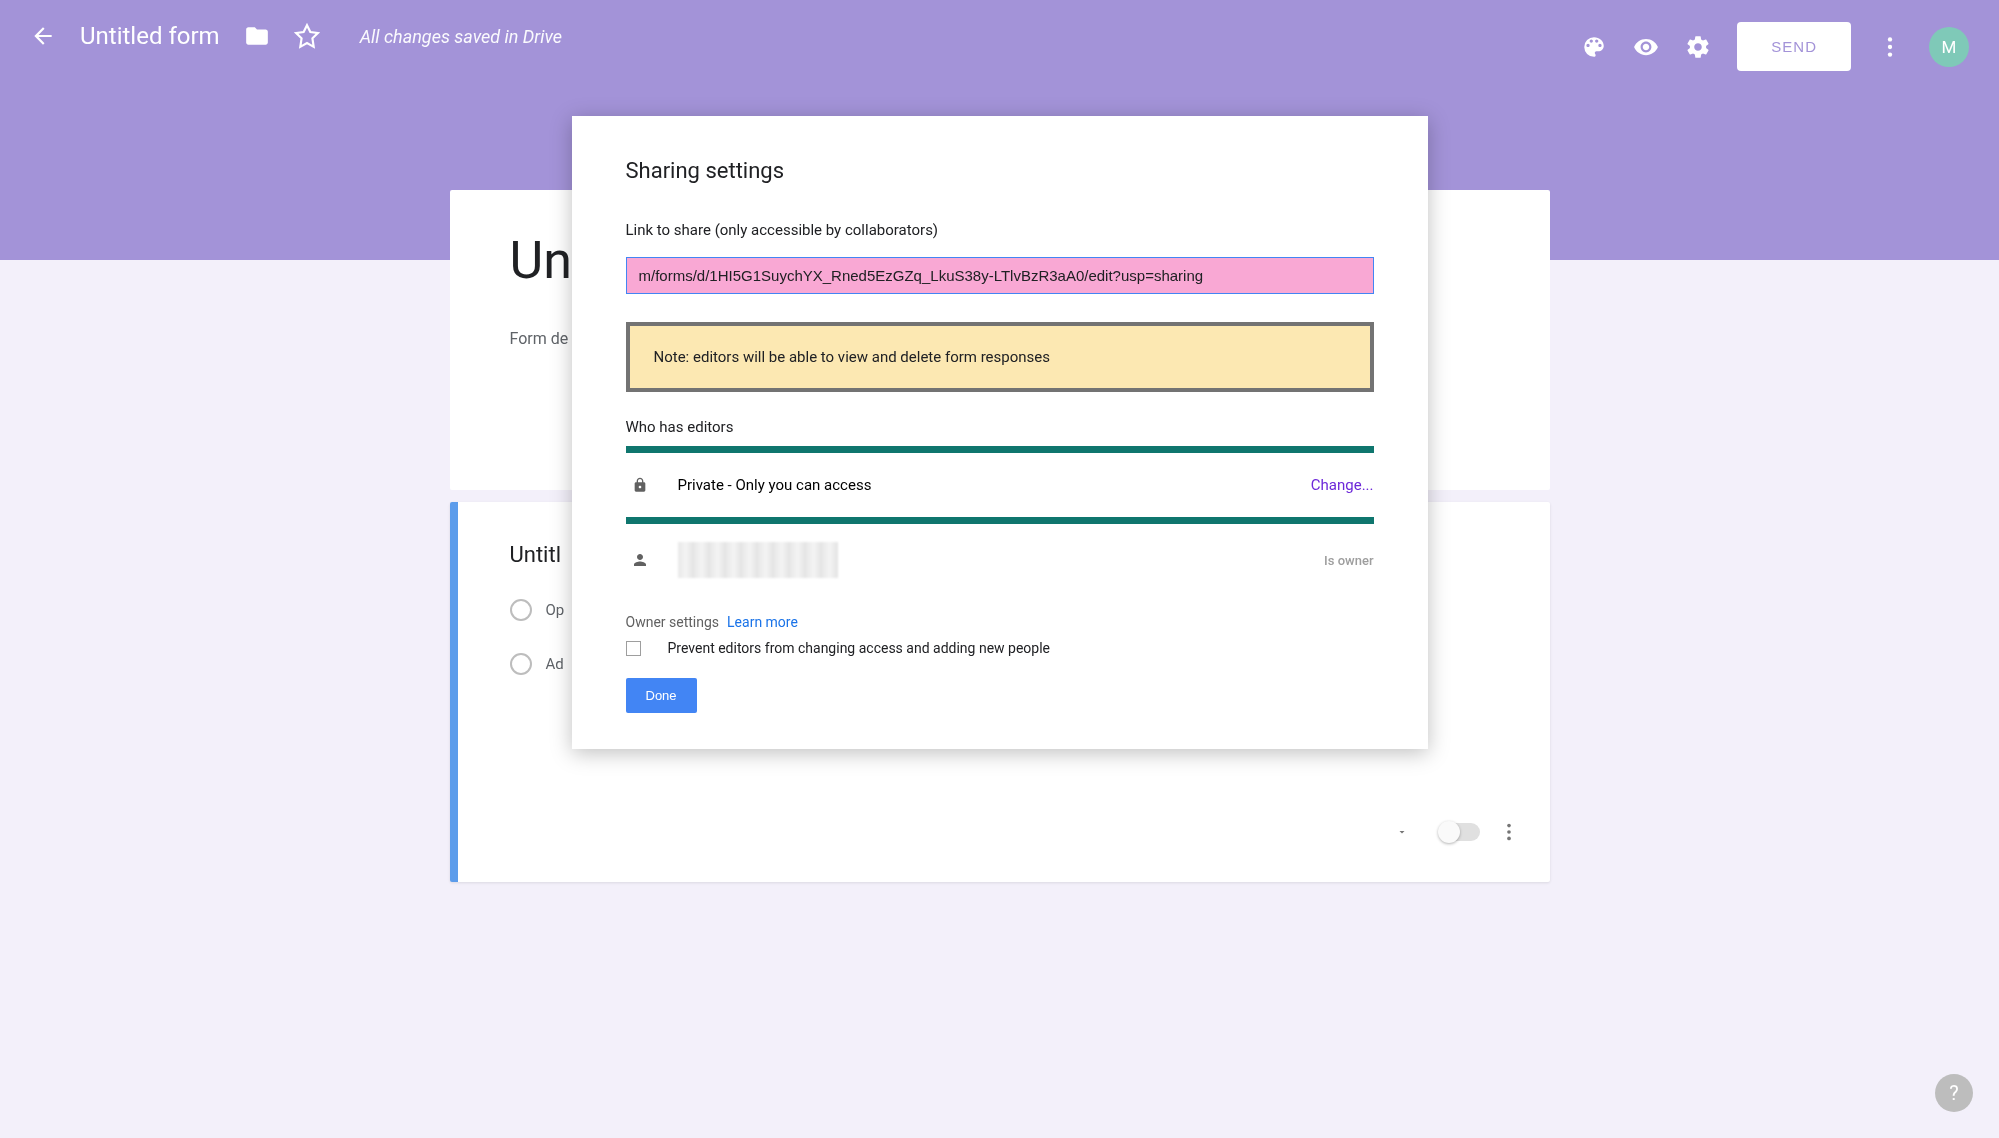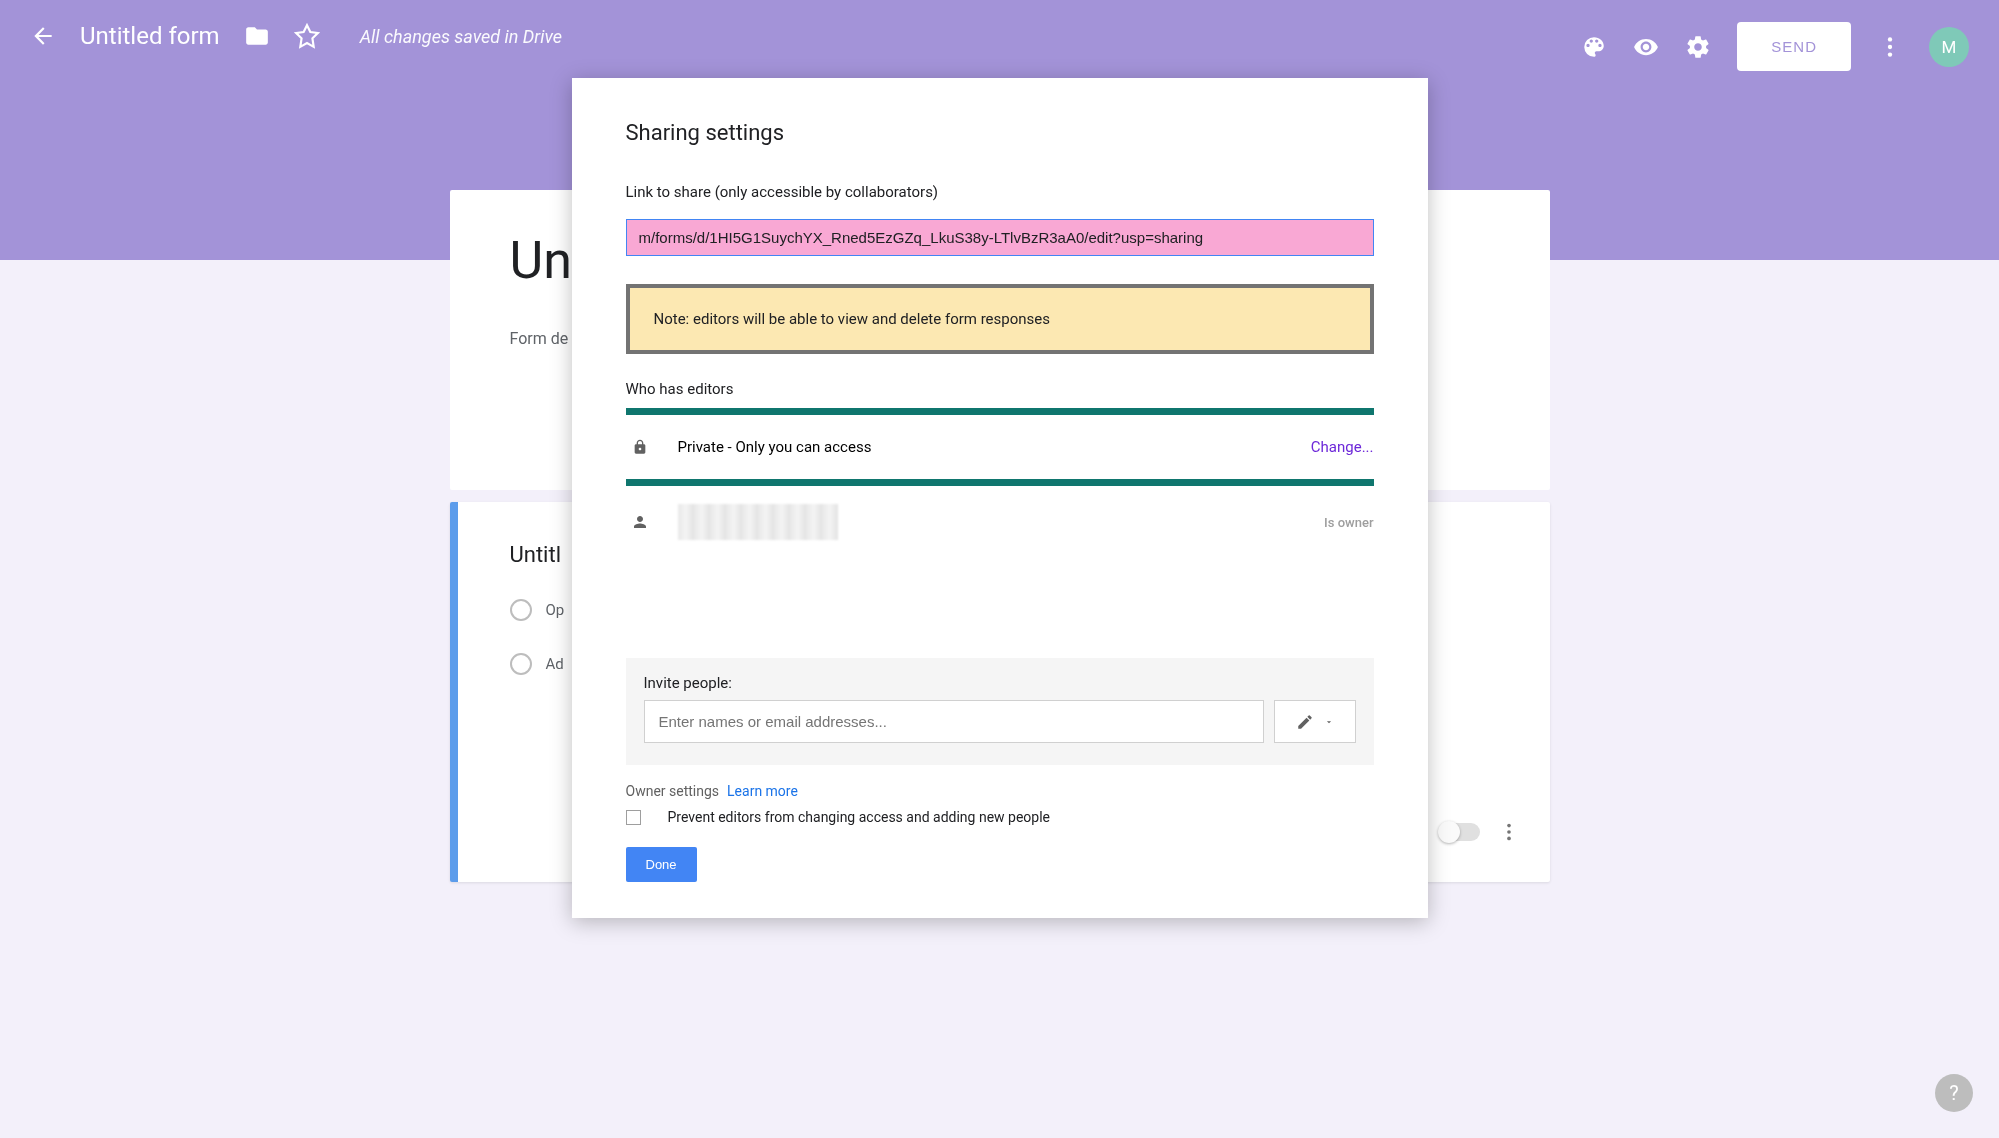--- a/index.html
+++ b/index.html
@@ -81,21 +81,21 @@
     }
     .toggle::after {
       content: ''; position: absolute; width: 22px; height: 22px; background: #fafafa;
       border-radius: 50%; top: -2px; left: -2px; box-shadow: 0 1px 3px rgba(0,0,0,0.3);
     }
     .type-dropdown { display:flex; align-items:center; justify-content:flex-end; padding: 0 14px; width: 60px; height: 40px; }
     
     .dialog-backdrop {
       position: absolute; top: 0; left: 0; right: 0; bottom: 0;
       display: flex; justify-content: center; align-items: flex-start;
-      padding-top: 78px;
+      padding-top: 116px;
     }
     .dialog {
       background: white;
       width: 856px;
       box-shadow: 0 4px 20px rgba(0,0,0,0.25);
       padding: 42px 54px 36px 54px;
     }
     .dialog-title { font-size: 22px; color: #202124; margin-bottom: 38px; }
     .section-label { font-size: 15px; color: #202124; margin-bottom: 18px; }
     .link-input {
@@ -293,34 +293,20 @@
       <div class="person-box">
         <svg width="18" height="18" viewBox="0 0 24 24" fill="#616161">
             <path d="M12 12c2.21 0 4-1.79 4-4s-1.79-4-4-4-4 1.79-4 4 1.79 4 4 4zm0 2c-2.67 0-8 1.34-8 4v2h16v-2c0-2.66-5.33-4-8-4z"></path>
           </svg>
       </div>
       <div class="blurred-name"></div>
       <div style="flex:1"></div>
       <span class="owner-text">Is owner</span>
     </div>
 
-    <div class="invite-section">
-      <div class="invite-label">Invite people:</div>
-      <div class="invite-row">
-        <input class="invite-input" placeholder="Enter names or email addresses..." style="">
-        <div class="perm-btn">
-          <svg width="18" height="18" viewBox="0 0 24 24" fill="#616161">
-              <path d="M3 17.25V21h3.75L17.81 9.94l-3.75-3.75L3 17.25zM20.71 7.04a1 1 0 000-1.41l-2.34-2.34a1 1 0 00-1.41 0l-1.83 1.83 3.75 3.75 1.83-1.83z"></path>
-            </svg>
-          <svg width="10" height="10" viewBox="0 0 24 24" fill="#616161">
-              <path d="M7 10l5 5 5-5z"></path>
-            </svg>
-        </div>
-      </div>
-    </div>
 
     <div class="owner-settings-row">
       <span class="owner-settings-text">Owner settings</span>
       <span class="learn-more">Learn more</span>
     </div>
     <div class="checkbox-row">
       <div class="checkbox"></div>
       <span>Prevent editors from changing access and adding new people</span>
     </div>
 

